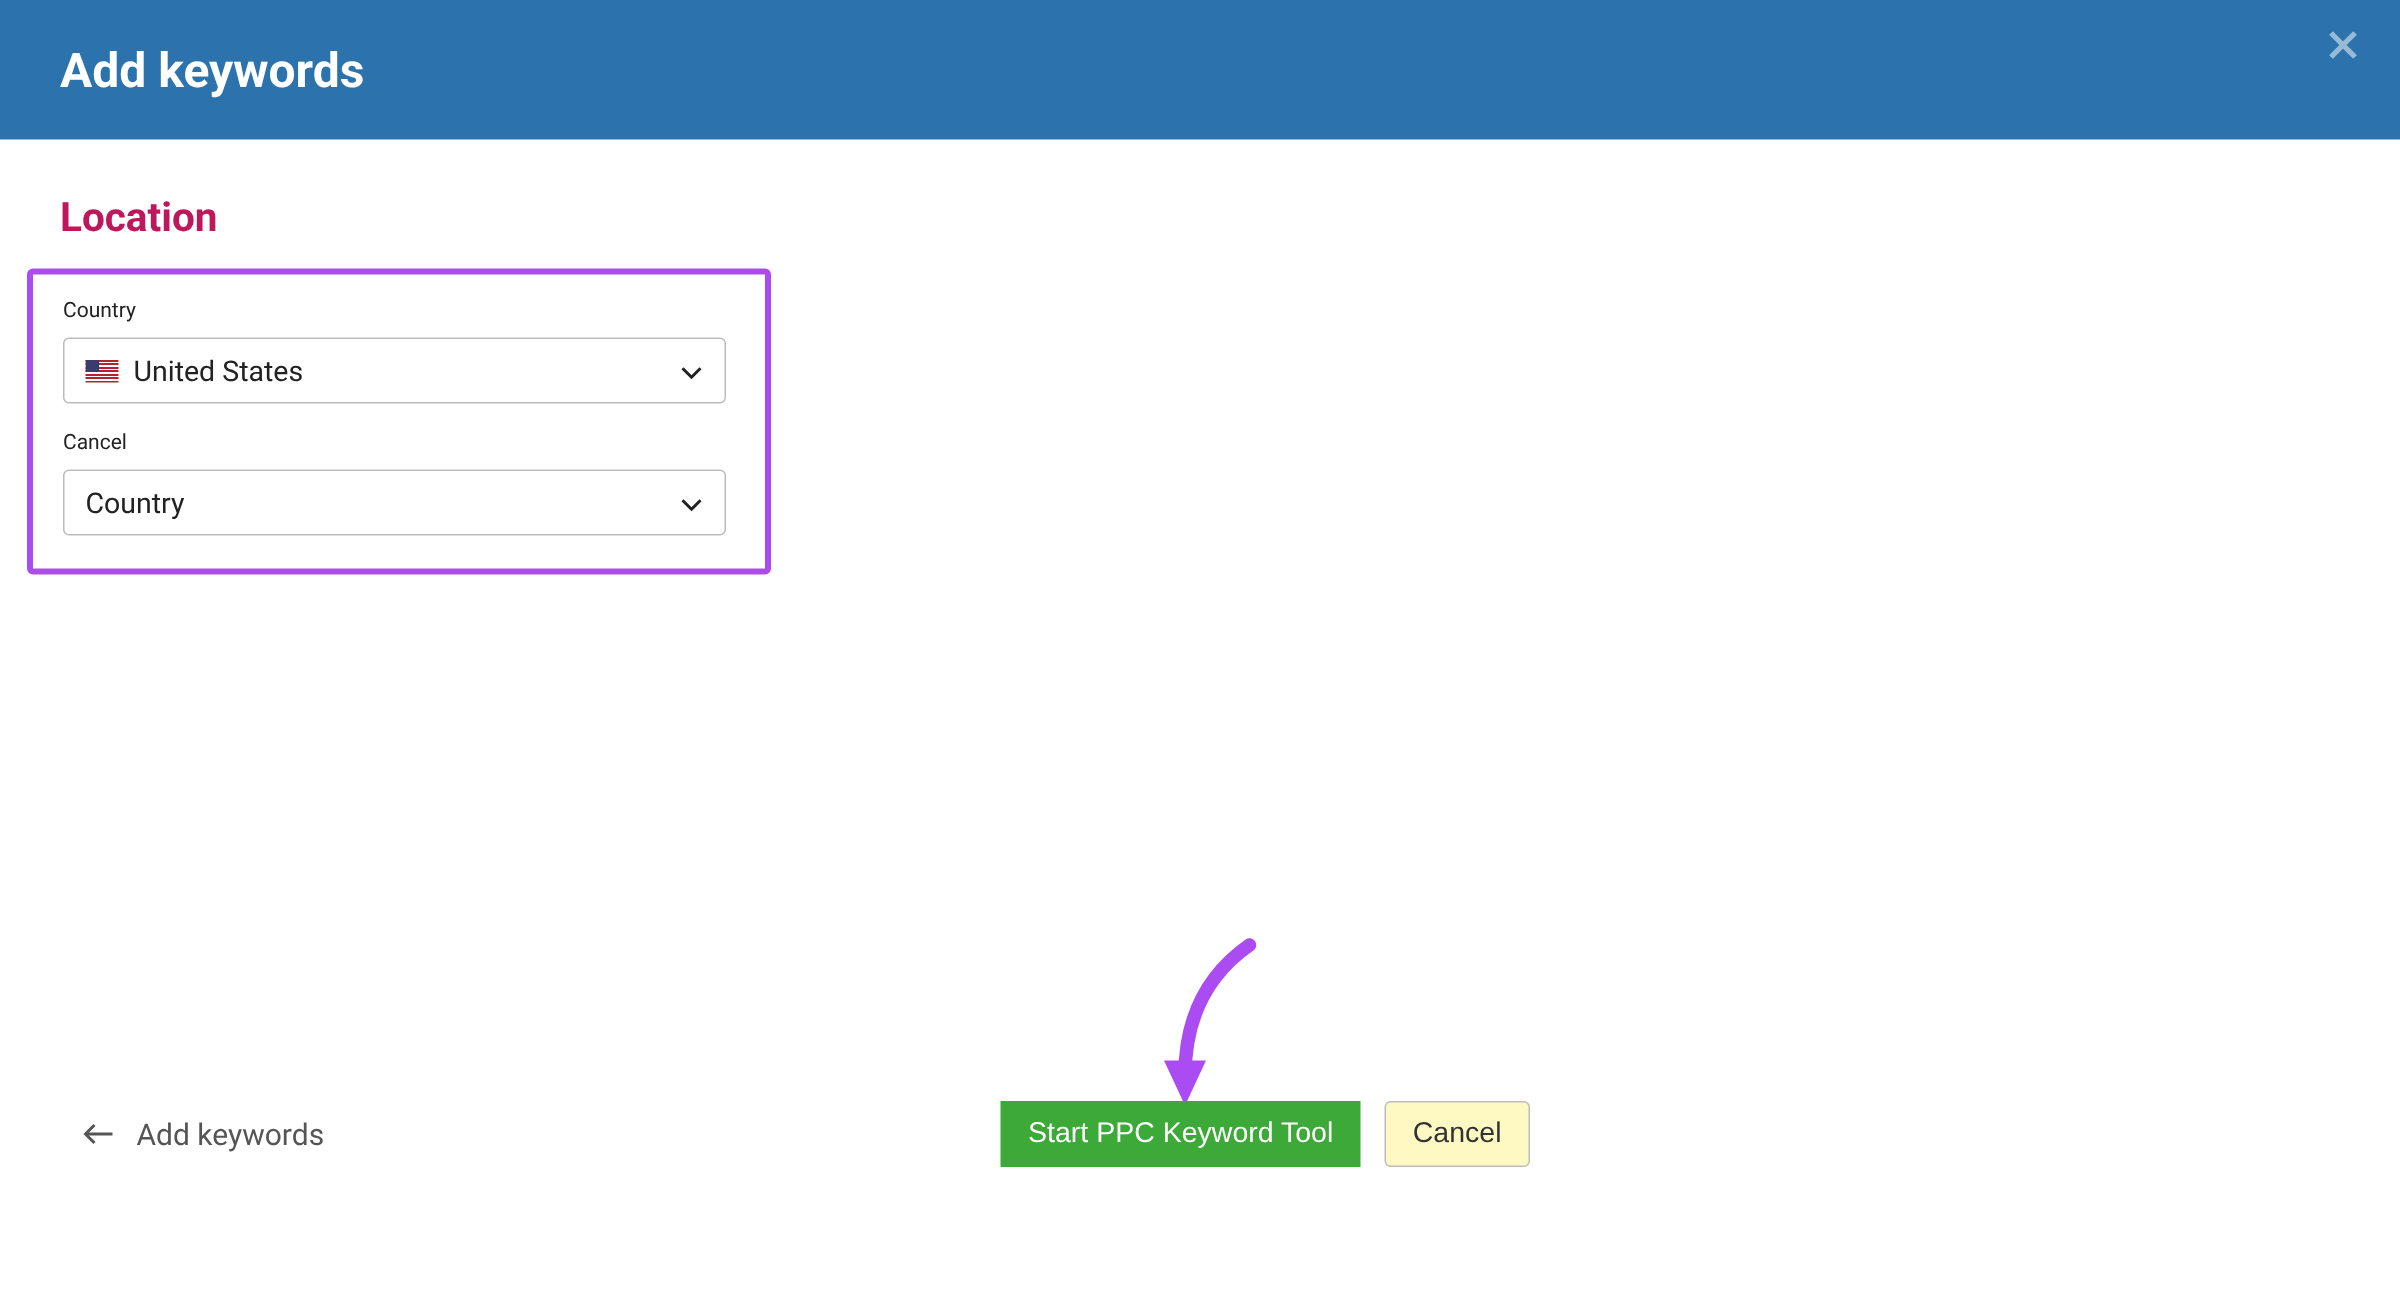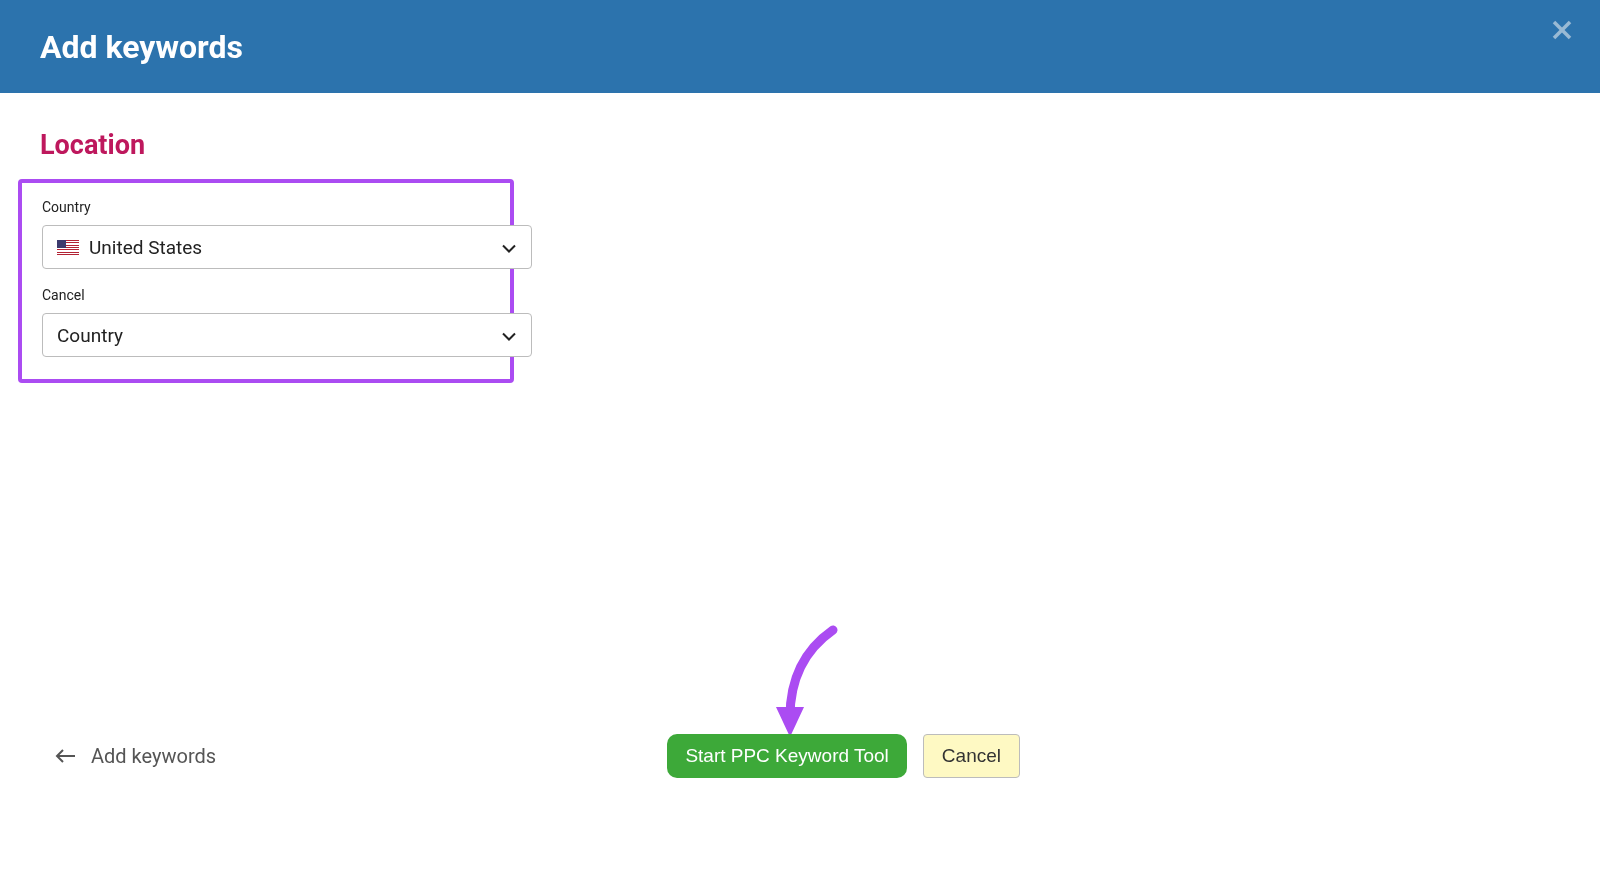--- a/index.html
+++ b/index.html
@@ -48,21 +48,21 @@
   }
   .field-group { margin-bottom: 18px; }
   .field-group:last-child { margin-bottom: 0; }
   .field-label {
     font-size: 14px;
     color: #222;
     margin-bottom: 10px;
     display: block;
   }
   .select-box {
-    width: 490px;
+    width: 442px;
     height: 44px;
     border: 1px solid #bcbcbc;
     border-radius: 4px;
     background: #fff;
     display: flex;
     align-items: center;
     padding: 0 14px;
     cursor: pointer;
     font-size: 19px;
     color: #222;
@@ -133,21 +133,21 @@
     align-items: center;
     padding-right: 80px;
   }
   .btn-primary {
     background: #3DA939;
     color: #fff;
     border: none;
     font-size: 19px;
     height: 44px;
     padding: 0 18px;
-    border-radius: 10px;
+    border-radius: 0;
     cursor: pointer;
   }
   .btn-secondary {
     background: #fef9c3;
     color: #333;
     border: 1px solid #bcbcbc;
     font-size: 19px;
     height: 44px;
     padding: 0 18px;
     border-radius: 4px;

